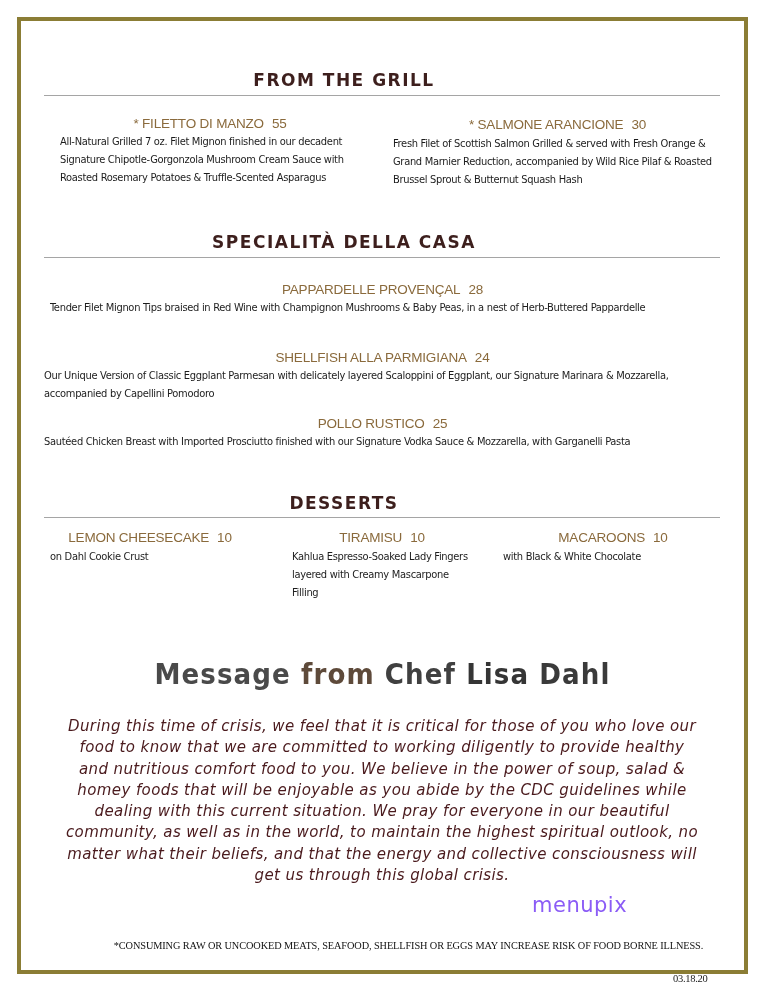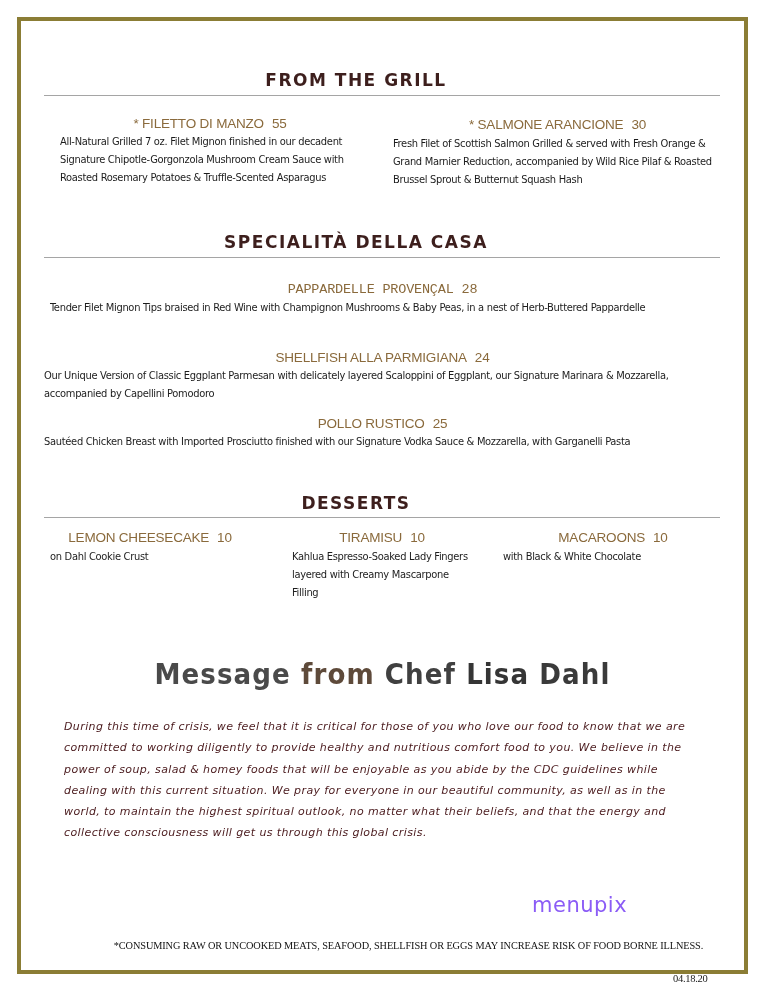--- a/index.html
+++ b/index.html
@@ -2,21 +2,21 @@
 <html><head>
 <meta charset="utf-8">
 <style>
   html, body { margin: 0; padding: 0; background: #ffffff; }
   body { width: 765px; height: 990px; position: relative; overflow: hidden; font-family: "DejaVu Sans", sans-serif; }
   .frame {
     position: absolute; left: 17px; top: 17px; width: 723px; height: 949px;
     border: 4px solid #8b7d35; box-sizing: content-box;
   }
   .section-title {
-    position: absolute; left: 16px; width: 680px; text-align: center;
+    position: absolute; left: 4px; width: 680px; text-align: center;
     font-family: "DejaVu Sans", sans-serif; font-weight: bold; font-size: 17px;
     letter-spacing: 1.5px; color: #3d1f1d;
   }
   .rule { position: absolute; left: 44px; width: 676px; height: 1px; background: #a5a5a5; }
   .item-name {
     position: absolute; text-align: center; font-family: "Liberation Sans", sans-serif;
     font-size: 13.5px; color: #8a6a3c; letter-spacing: -0.2px; white-space: nowrap;
   }
   .item-name .price { margin-left: 8px; }
   .item-desc {
@@ -24,22 +24,22 @@
     font-size: 11px; line-height: 18px; color: #1c1c1c; font-stretch: condensed;
     letter-spacing: -0.3px;
   }
   .chef-title {
     position: absolute; left: 0; width: 765px; top: 657px; text-align: center;
     font-family: "DejaVu Sans", sans-serif; font-weight: bold; font-size: 29px;
     letter-spacing: 1.2px; color: #3a3a3a; transform: scaleX(0.9);
   }
   .chef-title span { display: inline; }
   .message {
-    position: absolute; left: 64px; width: 636px; top: 716px; text-align: left;
-    font-family: "DejaVu Sans", sans-serif; font-style: italic; font-size: 11px;
+    position: absolute; left: 64px; width: 636px; top: 716px; text-align: center;
+    font-family: "DejaVu Sans", sans-serif; font-style: italic; font-size: 15px;
     line-height: 21.3px; color: #4a1a1d; letter-spacing: 0.4px; font-weight: 300;
   }
   .watermark {
     position: absolute; left: 532px; top: 893px; font-family: "DejaVu Sans", sans-serif;
     font-size: 21px; color: #8b5cf6; letter-spacing: 0.5px;
   }
   .disclaimer {
     position: absolute; left: 0; width: 765px; top: 940px; text-align: center;
     font-family: "Liberation Serif", serif; font-size: 10.3px; color: #111;
     letter-spacing: -0.1px;
@@ -64,21 +64,21 @@
 <div class="item-desc" style="left:60px; width:300px; top:133px;">All-Natural Grilled 7 oz. Filet Mignon finished in our decadent Signature Chipotle-Gorgonzola Mushroom Cream Sauce with Roasted Rosemary Potatoes &amp; Truffle-Scented Asparagus</div>
 
 <div class="item-name" style="left:395px; width:325px; top:117px;">
   <span>* SALMONE ARANCIONE</span><span class="price">30</span>
 </div>
 <div class="item-desc" style="left:393px; width:330px; top:135px;">Fresh Filet of Scottish Salmon Grilled &amp; served with Fresh Orange &amp; Grand Marnier Reduction, accompanied by Wild Rice Pilaf &amp; Roasted Brussel Sprout &amp; Butternut Squash Hash</div>
 
 <div class="section-title" style="top:232px;">SPECIALITÀ DELLA CASA</div>
 <div class="rule" style="top:257px;"></div>
 
-<div class="item-name" style="left:0; width:765px; top:282px;font-family:Liberation Mono, monospace;">
+<div class="item-name" style="left:0; width:765px; top:282px;">
   <span>PAPPARDELLE PROVENÇAL</span><span class="price">28</span>
 </div>
 <div class="item-desc" style="left:50px; width:665px; top:299px;">Tender Filet Mignon Tips braised in Red Wine with Champignon Mushrooms &amp; Baby Peas, in a nest of Herb-Buttered Pappardelle</div>
 
 <div class="item-name" style="left:0; width:765px; top:350px;">
   <span>SHELLFISH ALLA PARMIGIANA</span><span class="price">24</span>
 </div>
 <div class="item-desc" style="left:44px; width:678px; top:367px;">Our Unique Version of Classic Eggplant Parmesan with delicately layered Scaloppini of Eggplant, our Signature Marinara &amp; Mozzarella, accompanied by Capellini Pomodoro</div>
 
 <div class="item-name" style="left:0; width:765px; top:416px;">
@@ -109,13 +109,13 @@
   <span style="color:#5e4a3a">from</span>
   <span style="color:#404040">Chef</span>
   <span style="color:#353535">Lisa</span>
   <span style="color:#3a3a3a">Dahl</span>
 </div>
 <div class="message">During this time of crisis, we feel that it is critical for those of you who love our food to know that we are committed to working diligently to provide healthy and nutritious comfort food to you. We believe in the power of soup, salad &amp; homey foods that will be enjoyable as you abide by the CDC guidelines while dealing with this current situation.  We pray for everyone in our beautiful community, as well as in the world, to maintain the highest spiritual outlook, no matter what their beliefs, and that the energy and collective consciousness will get us through this global crisis.</div>
 
 <div class="watermark">menupix</div>
 
 <div class="disclaimer">*CONSUMING RAW OR UNCOOKED MEATS, SEAFOOD, SHELLFISH OR EGGS MAY INCREASE RISK OF FOOD BORNE ILLNESS.</div>
-<div class="date">04.18.20</div>
+<div class="date">03.18.20</div>
 
 </body></html>

